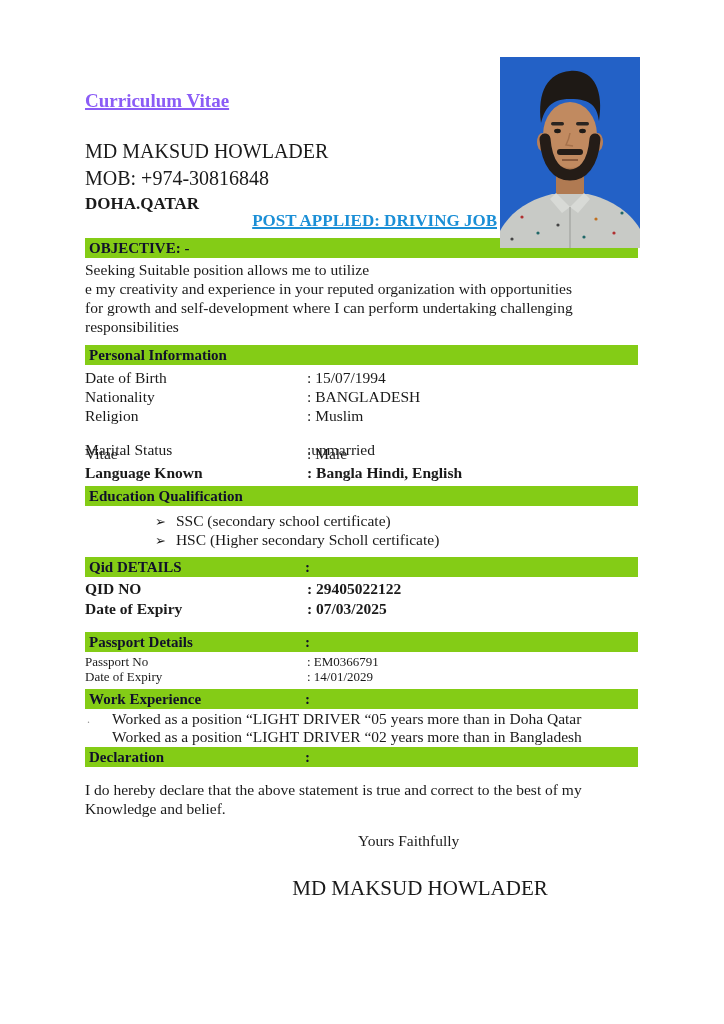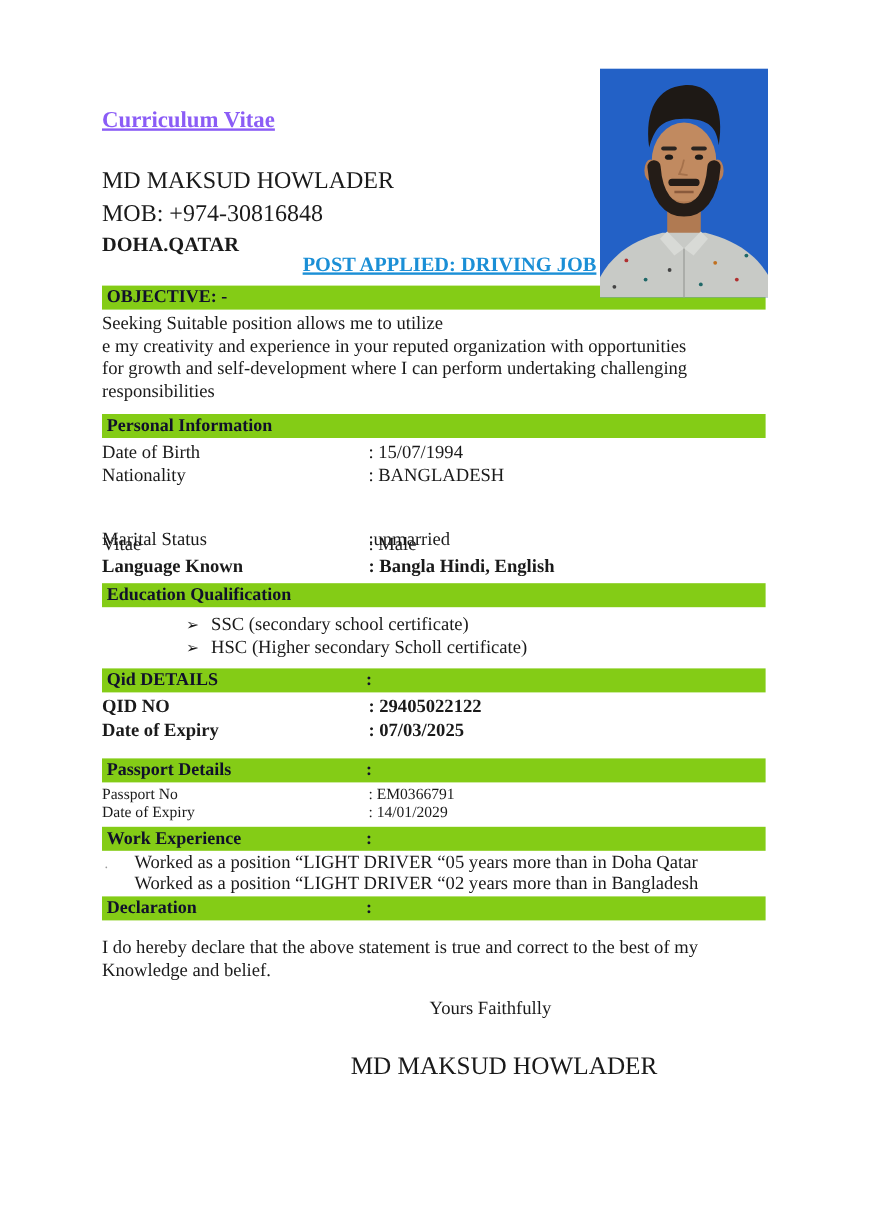--- a/index.html
+++ b/index.html
@@ -119,20 +119,24 @@
     <span>Personal Information</span>
   </div>
   <div class="row" style="top:368px;">
     <span>Date of Birth</span>
     <span class="val">: 15/07/1994</span>
   </div>
   <div class="row" style="top:387px;">
     <span>Nationality</span>
     <span class="val">: BANGLADESH</span>
   </div>
+  <div class="row" style="top:406px;">
+    <span>Religion</span>
+    <span class="val">: Muslim</span>
+  </div>
   <div class="row" style="top:440px;">
     <span>Marital Status</span>
     <span class="val">:unmarried</span>
   </div>
   <div class="row" style="top:444px;">
     <span>Vitae</span>
     <span class="val">: Male</span>
   </div>
   <div class="row bold" style="top:463px;">
     <span>Language Known</span>

